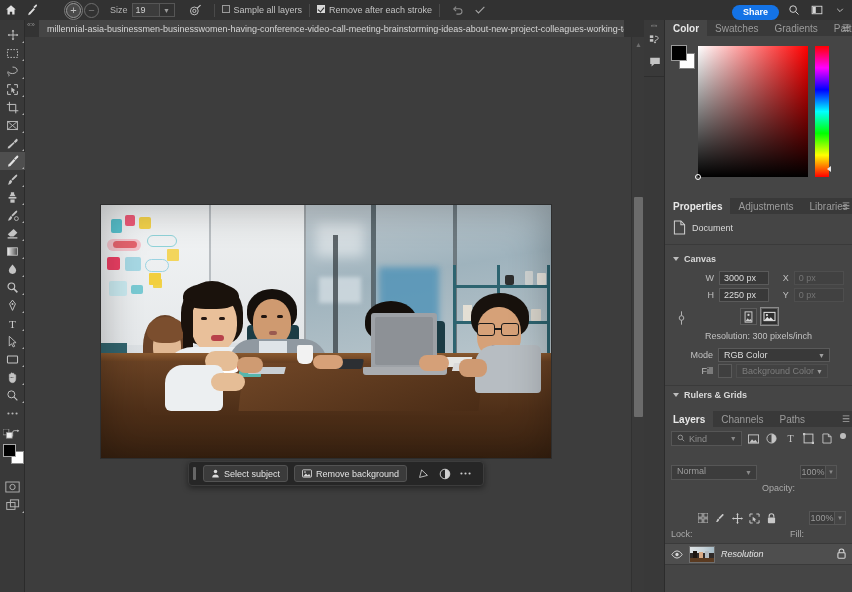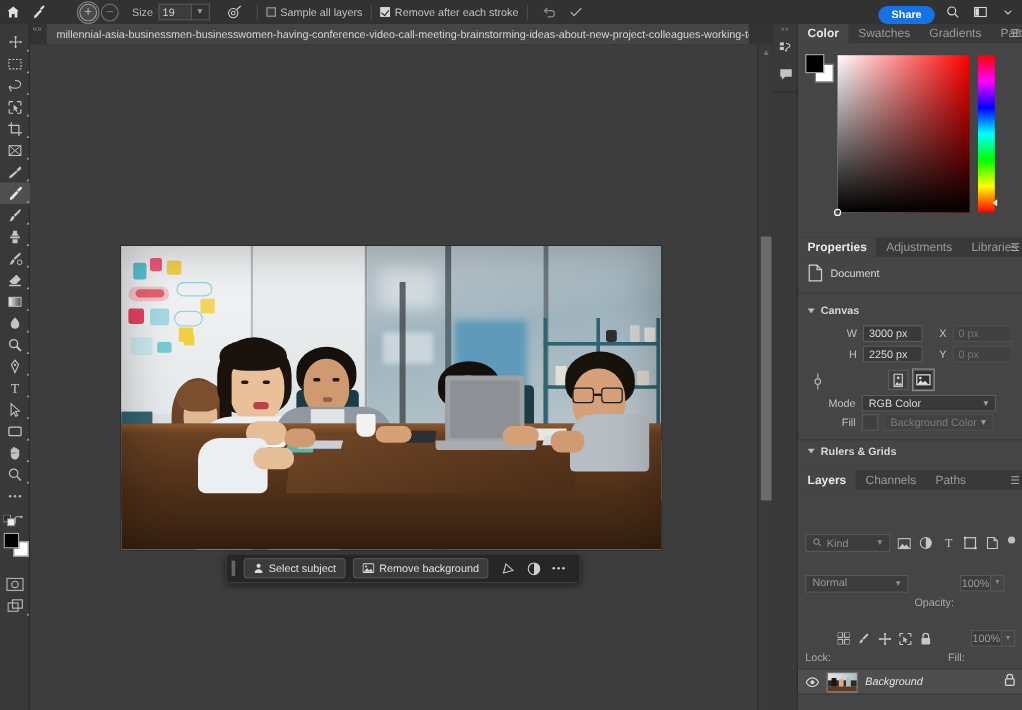--- a/index.html
+++ b/index.html
@@ -74,21 +74,21 @@
   }
   .chk.on {
     background: #d8d8d8; border-color: #d8d8d8;
     position: relative;
   }
   .chk.on:after {
     content: ""; position: absolute; left: 1px; top: 0px;
     width: 3px; height: 5px; border: solid #2a2a2a;
     border-width: 0 1.4px 1.4px 0; transform: rotate(40deg);
   }
-  .opt-chk-wrap { display: flex; align-items: center; font-size: 9px; color: #c2c2c2; }
+  .opt-chk-wrap { display: flex; font-size: 9px; color: #c2c2c2; }
 
   
   .toolbar {
     position: absolute; left: 0; top: 20px; width: 25px; height: 572px;
     background: #393939; border-right: 1px solid #2b2b2b;
     padding-top: 6px;
   }
   .tool {
     position: relative; width: 25px; height: 18px;
     display: flex; align-items: center; justify-content: center;
@@ -299,21 +299,21 @@
     background:#393939; border:1px solid #5a5a5a; height:14px; width:112px;
     font-size:9px; color:#dcdcdc; display:flex; align-items:center;
     padding-left:5px; position:relative;
   }
   .sel-box .sc { position:absolute; right:4px; top:3px; font-size:7px; color:#a0a0a0; }
   .sel-box.dim { color:#7d7d7d; background:#424242; border-color:#4e4e4e; }
   .fillsw { width:14px; height:14px; background:#3f3f3f; border:1px solid #5a5a5a; margin-right:4px; }
   .psep { height:1px; background:#3a3a3a; margin: 5px 0; }
 
   
-  .lay-filter { display:flex; align-items:center; padding: 4px 6px; gap: 5px; margin-top: 33px; }
+  .lay-filter { display:flex; align-items:center; padding: 4px 6px; gap: 5px; }
   .kindbox {
     background:#3c3c3c; border:1px solid #565656; height:15px; width:74px;
     display:flex; align-items:center; gap:4px; padding-left:5px;
     font-size:9px; color:#8e8e8e; position:relative;
   }
   .kindbox .sc { position:absolute; right:4px; top:3px; font-size:7px; color:#8a8a8a; }
   .filt-ico { width:14px; height:15px; display:flex; align-items:center; justify-content:center; color:#c6c6c6; }
   .toggle-dot { width:6px; height:6px; border-radius:50%; background:#bdbdbd; margin-left:2px; margin-bottom:6px; }
   .blend-row { display:flex; align-items:center; padding: 1px 6px 2px; gap:5px; }
   .blendbox {
@@ -934,20 +934,21 @@
         </div>
         <div class="orient sel">
           <svg width="13" height="11" viewBox="0 0 14 12">
               <rect x="1" y="1.5" width="12" height="9" fill="none" stroke="#e4e4e4" stroke-width="1.1"></rect>
               <circle cx="4.2" cy="4.4" r="1.2" fill="#e4e4e4"></circle>
               <path d="M1.6 10 4.6 6.4l2 2.2 1.8-1.8 3 3.2z" fill="#e4e4e4"></path>
             </svg>
         </div>
       </div>
 
+      <div class="res">Resolution: 300 pixels/inch</div>
 
       <div style="padding:0 8px">
         <div class="mode-row">
           <span class="lbl-r" style="width:40px">Mode</span>
           <span class="sel-box">
             <span>RGB Color</span>
             <span class="sc">▼</span>
           </span>
         </div>
         <div class="mode-row">
@@ -1086,21 +1087,21 @@
             </svg>
         </span>
         <span class="lthumb">
           <span style="position:absolute;left:0;top:0;width:100%;height:45%;background:linear-gradient(90deg,#dfe3e5 0%,#c9d4da 55%,#a7bcc7 100%);display:block"></span>
           <span style="position:absolute;left:0;top:45%;width:100%;height:30%;background:#2f2a28;display:block"></span>
           <span style="position:absolute;left:0;bottom:0;width:100%;height:25%;background:#5a3a20;display:block"></span>
           <span style="position:absolute;left:3px;top:4px;width:4px;height:7px;background:#1d1510;display:block"></span>
           <span style="position:absolute;left:9px;top:5px;width:4px;height:6px;background:#d9ab86;display:block"></span>
           <span style="position:absolute;left:15px;top:4px;width:4px;height:7px;background:#b5bcc1;display:block"></span>
         </span>
-        <span class="lname">Background</span>
+        <span class="lname">Resolution</span>
         <span class="llock">
           <svg width="9" height="11" viewBox="0 0 10 12">
               <path d="M2.4 5.2V3.6a2.6 2.6 0 0 1 5.2 0v1.6" fill="none" stroke="#d4d4d4" stroke-width="1.2"></path>
               <rect x="1" y="5.2" width="8" height="6" rx="1" fill="none" stroke="#d4d4d4" stroke-width="1.2"></rect>
             </svg>
         </span>
       </div>
     </div>
   </div>
 

